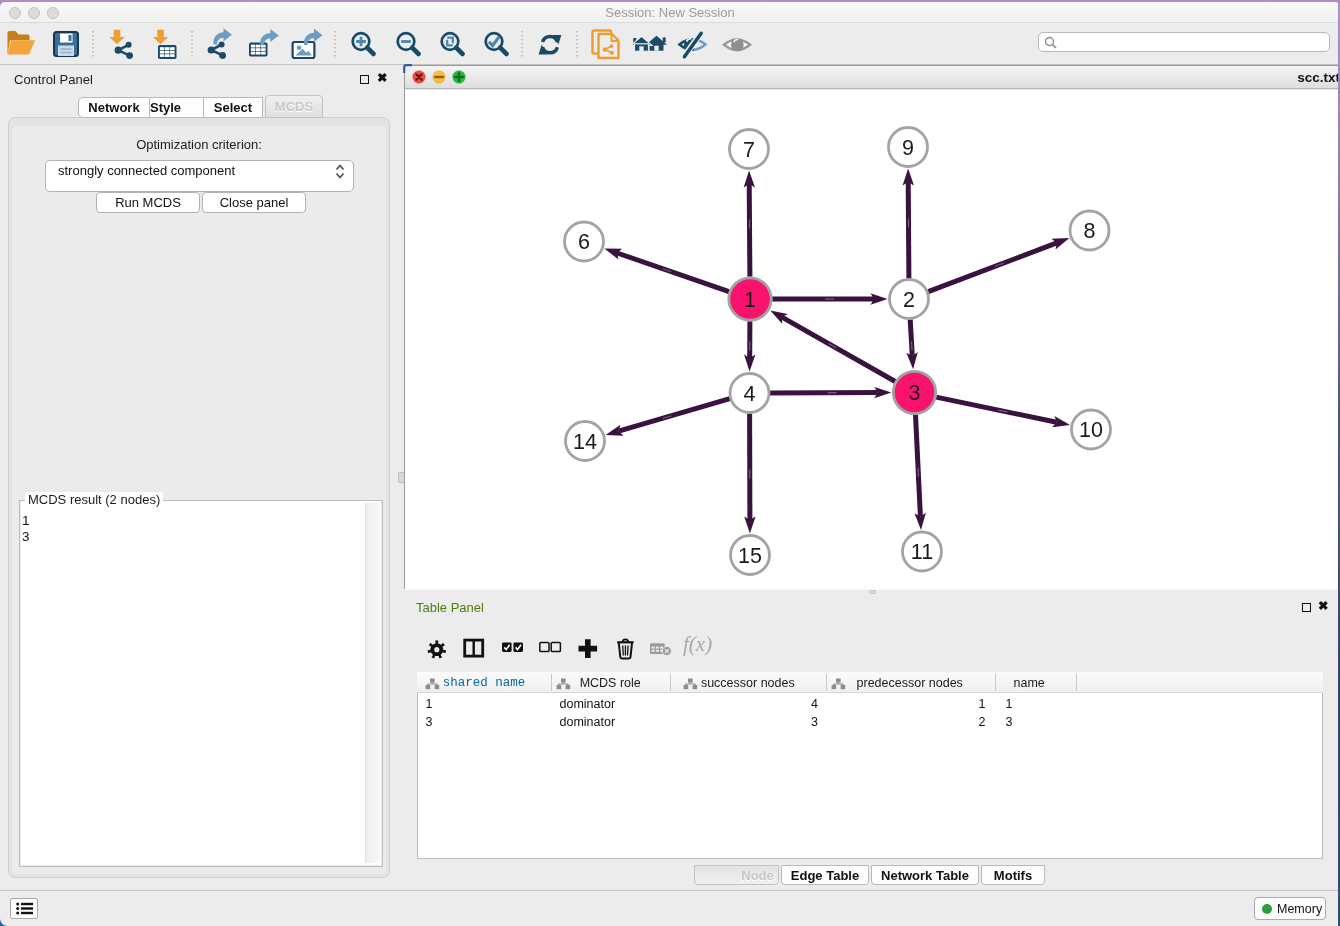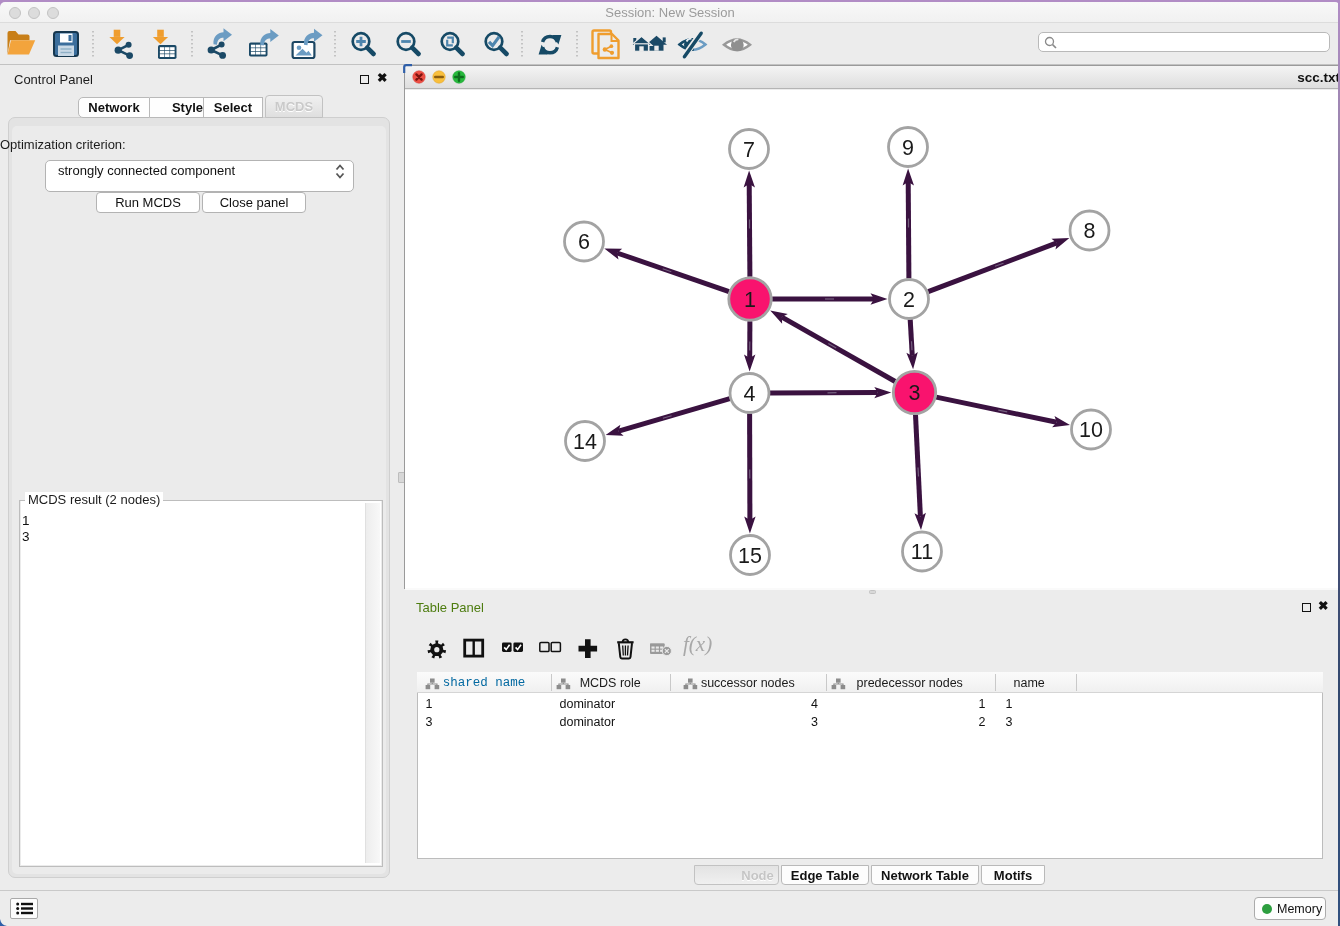--- a/index.html
+++ b/index.html
@@ -132,25 +132,25 @@
 <div class="abs" id="controlpanel" style="left:0;top:65px;width:398px;height:825px;">
   <div class="abs" style="left:14px;top:7px;font-size:13px;color:#1c1c1c;">Control Panel</div>
 
   <div class="abs" style="left:360px;top:10px;width:9px;height:9px;border:1.5px solid #111;"></div>
   <div class="abs" style="left:377px;top:5px;font-size:12.5px;font-weight:bold;color:#111;">✖</div>
 
   <div class="abs" style="left:8px;top:52px;width:382px;height:761px;border:1px solid #cfcfcf;border-radius:7px;background:#e3e3e3;"></div>
   <div class="abs" style="left:12px;top:61px;width:374px;height:748px;border-radius:5px;background:#ebebeb;"></div>
 
   <div class="abs" style="left:78px;top:32px;width:72px;height:21px;background:#fefefe;border:1px solid #b9b9b9;border-radius:5px 0 0 5px;font-size:13px;font-weight:bold;text-align:center;line-height:20px;color:#111;">Network</div>
-  <div class="abs" style="left:150px;top:32px;width:54px;height:21px;background:#fefefe;border:1px solid #b9b9b9;border-left:none;font-size:13px;font-weight:bold;text-align:right;line-height:20px;color:#111;">Style</div>
+  <div class="abs" style="left:150px;top:32px;width:54px;height:21px;background:#fefefe;border:1px solid #b9b9b9;border-left:none;font-size:13px;font-weight:bold;text-align:left;line-height:20px;color:#111;">Style</div>
   <div class="abs" style="left:204px;top:32px;width:59px;height:21px;background:#fefefe;border:1px solid #b9b9b9;border-left:none;font-size:13px;font-weight:bold;text-align:center;line-height:20px;color:#111;">Select</div>
   <div class="abs" style="left:265px;top:30px;width:58px;height:23px;background:linear-gradient(#f0f0f0,#dfdfdf);border:1px solid #c2c2c2;border-radius:4px 4px 0 0;font-size:13px;font-weight:bold;text-align:center;line-height:22px;color:#c9c9c9;text-shadow:0 1px 0 #fff;">MCDS</div>
 
-  <div class="abs" style="left:0;top:72px;width:398px;font-size:13px;color:#1c1c1c;">Optimization criterion:</div>
+  <div class="abs" style="left:0;top:72px;width:398px;text-align:center;font-size:13px;color:#1c1c1c;">Optimization criterion:</div>
   <div class="abs" style="left:45px;top:95px;width:309px;height:32px;background:#fff;border:1px solid #b3b3b3;border-radius:5px;font-size:13px;line-height:19px;color:#111;padding-left:12px;">strongly connected component
     <svg class="abs" style="right:8px;top:3px;" width="10" height="15" viewBox="0 0 10 15">
       <path d="M1.5 5.5 L5 1.5 L8.5 5.5" fill="none" stroke="#555" stroke-width="1.8"></path>
       <path d="M1.5 9.5 L5 13.5 L8.5 9.5" fill="none" stroke="#555" stroke-width="1.8"></path>
     </svg>
   </div>
   <div class="abs" style="left:96px;top:127px;width:104px;height:21px;background:#fff;border:1px solid #b3b3b3;border-radius:4px;font-size:13px;text-align:center;line-height:19px;color:#111;">Run MCDS</div>
   <div class="abs" style="left:202px;top:127px;width:104px;height:21px;background:#fff;border:1px solid #b3b3b3;border-radius:4px;font-size:13px;text-align:center;line-height:19px;color:#111;">Close panel</div>
 
   <div class="abs" style="left:19px;top:435px;width:364px;height:367px;border:1px solid #bdbdbd;"></div>

